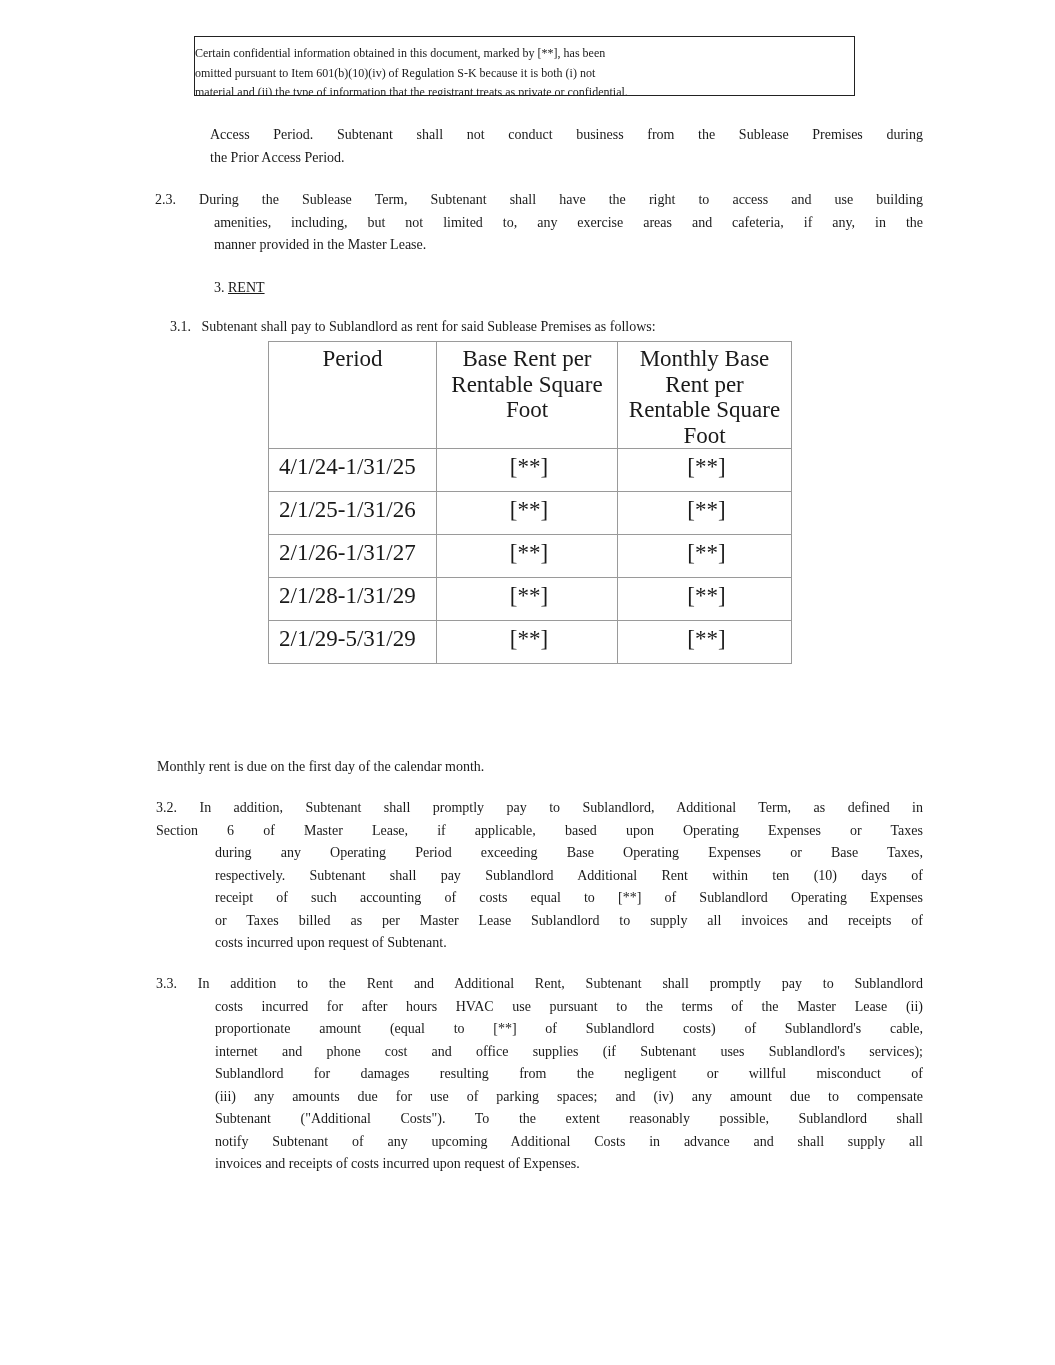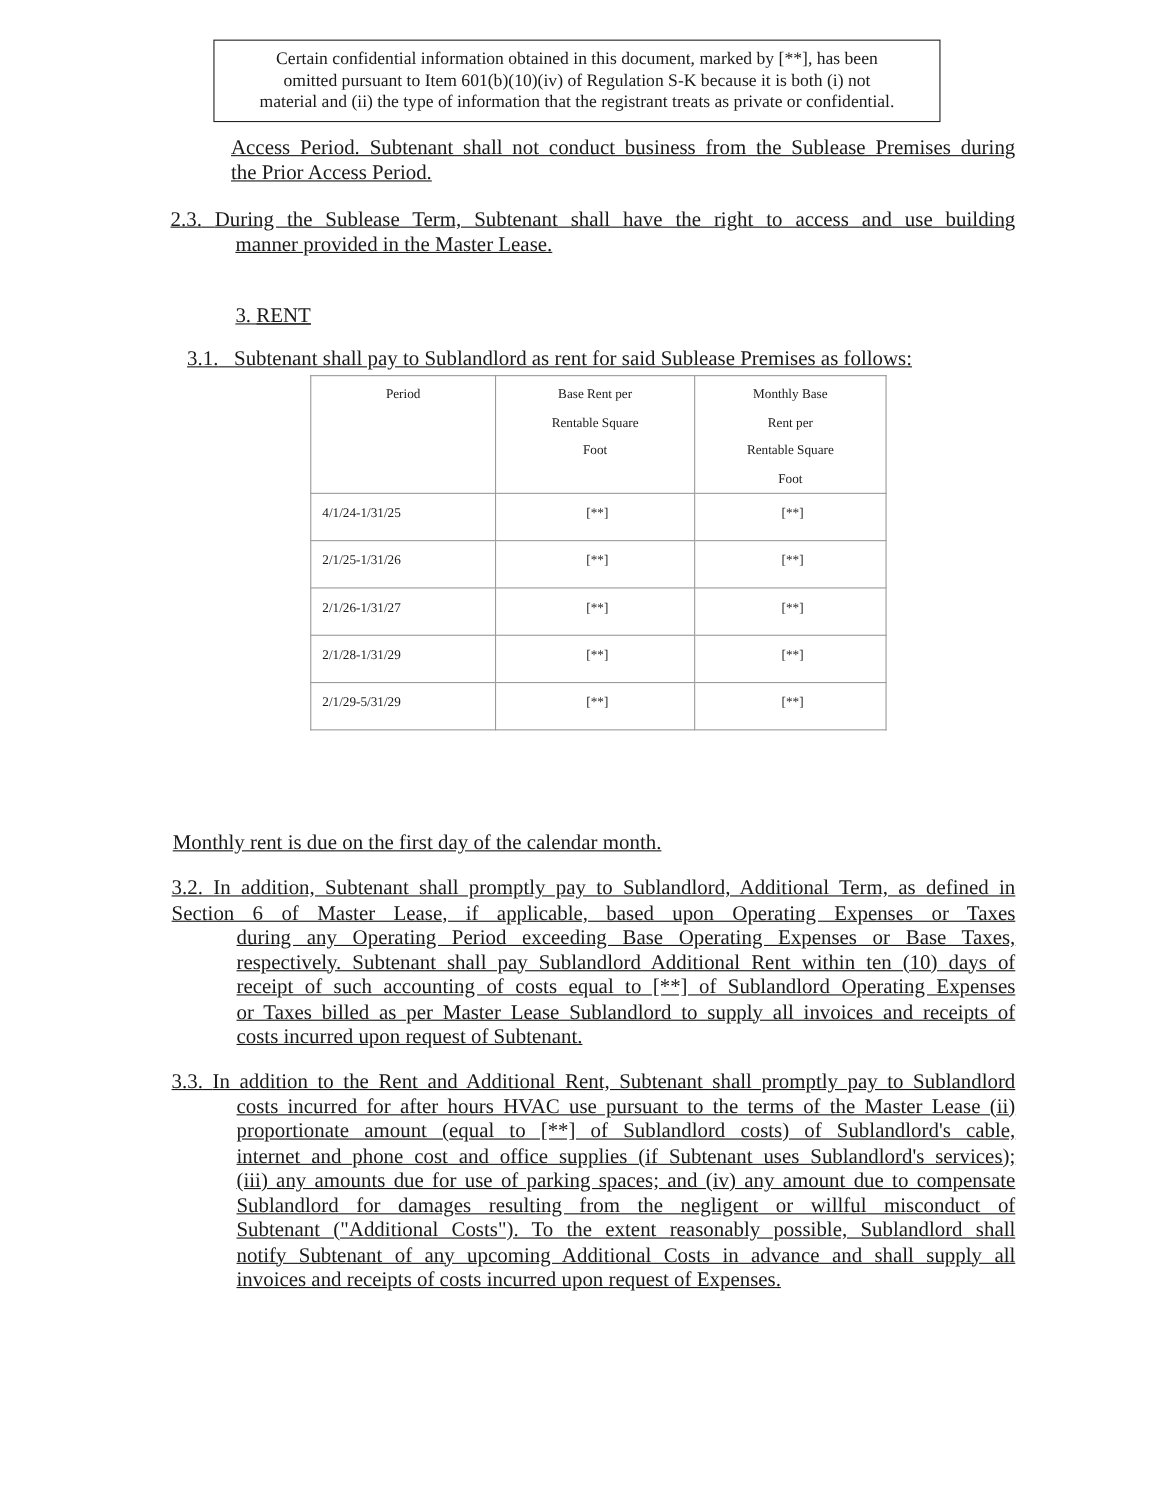--- a/index.html
+++ b/index.html
@@ -2,32 +2,32 @@
 <html><head>
 <meta charset="utf-8">
 <style>
   html, body { margin: 0; padding: 0; background: #ffffff; }
   body {
     width: 1055px; height: 1365px; position: relative; overflow: hidden;
     font-family: "Liberation Serif", "DejaVu Serif", serif;
     color: #1a1a1a;
   }
   .notice {
-    position: absolute; left: 194px; top: 36px; width: 661px; height: 75px;
+    position: absolute; left: 194px; top: 36px; width: 661px; height: 60px;
     border: 1.5px solid #222; box-sizing: border-box; overflow: hidden;
-    text-align: center; font-size: 16px; line-height: 19.5px; padding-top: 7px;
+    text-align: left; font-size: 12px; line-height: 19.5px; padding-top: 7px;
   }
   .notice div { white-space: nowrap; }
-  .p { position: absolute; font-size: 19px; line-height: 22.5px; text-align: justify; text-decoration: underline; }
+  .p { position: absolute; font-size: 14px; line-height: 22.5px; text-align: justify; }
   .p .line { display: block; white-space: nowrap; }
   .just { text-align: justify; text-align-last: justify; display: block; white-space: normal; }
   .u { text-decoration: underline; }
   table.rent {
-    position: absolute; left: 282px; top: 341px; border-collapse: collapse;
-    font-size: 12px; line-height: 25.5px;
+    position: absolute; left: 268px; top: 341px; border-collapse: collapse;
+    font-size: 23px; line-height: 25.5px;
   }
   table.rent td, table.rent th {
     border: 1px solid #9a9a9a; font-weight: normal; vertical-align: top;
   }
   table.rent th { text-align: center; padding: 4px 4px 0 4px; }
   table.rent td { height: 43px; padding: 5px 0 0 10px; box-sizing: border-box; }
   table.rent td.c { text-align: center; padding-left: 4px; }
   .col1 { width: 159px; } .col2 { width: 172px; } .col3 { width: 165px; }
 </style>
 </head>
@@ -39,20 +39,21 @@
   <div>material and (ii) the type of information that the registrant treats as private or confidential.</div>
 </div>
 
 <div class="p" style="left:210px; top:124px; width:713px;">
   <span class="just">Access Period. Subtenant shall not conduct business from the Sublease Premises during</span>
   <span class="line">the Prior Access Period.</span>
 </div>
 
 <div class="p" style="left:155px; top:189px; width:768px;">
   <span class="just"><span>2.3.</span> <span>During the Sublease Term, Subtenant shall have the right to access and use building</span></span>
+  <span class="just" style="margin-left:59px;">amenities, including, but not limited to, any exercise areas and cafeteria, if any, in the</span>
   <span class="line" style="margin-left:59px;">manner provided in the Master Lease.</span>
 </div>
 
 <div class="p" style="left:214px; top:277px;">
   <span>3.</span>
   <span class="u">RENT</span>
 </div>
 
 <div class="p" style="left:170px; top:316px;">
   <span>3.1.</span>&nbsp;&nbsp;
@@ -117,18 +118,18 @@
   <span class="just" style="margin-left:59px;">receipt of such accounting of costs equal to [**] of Sublandlord Operating Expenses</span>
   <span class="just" style="margin-left:59px;">or Taxes billed as per Master Lease Sublandlord to supply all invoices and receipts of</span>
   <span class="line" style="margin-left:59px;">costs incurred upon request of Subtenant.</span>
 </div>
 
 <div class="p" style="left:156px; top:973px; width:767px;">
   <span class="just"><span>3.3.</span> <span>In addition to the Rent and Additional Rent, Subtenant shall promptly pay to Sublandlord</span></span>
   <span class="just" style="margin-left:59px;">costs incurred for after hours HVAC use pursuant to the terms of the Master Lease (ii)</span>
   <span class="just" style="margin-left:59px;">proportionate amount (equal to [**] of Sublandlord costs) of Sublandlord's cable,</span>
   <span class="just" style="margin-left:59px;">internet and phone cost and office supplies (if Subtenant uses Sublandlord's services);</span>
+  <span class="just" style="margin-left:59px;">Sublandlord for damages resulting from the negligent or willful misconduct of</span>
   <span class="just" style="margin-left:59px;">(iii) any amounts due for use of parking spaces; and (iv) any amount due to compensate</span>
-  <span class="just" style="margin-left:59px;">Sublandlord for damages resulting from the negligent or willful misconduct of</span>
   <span class="just" style="margin-left:59px;">Subtenant ("Additional Costs"). To the extent reasonably possible, Sublandlord shall</span>
   <span class="just" style="margin-left:59px;">notify Subtenant of any upcoming Additional Costs in advance and shall supply all</span>
   <span class="line" style="margin-left:59px;">invoices and receipts of costs incurred upon request of Expenses.</span>
 </div>
 
 </body></html>

